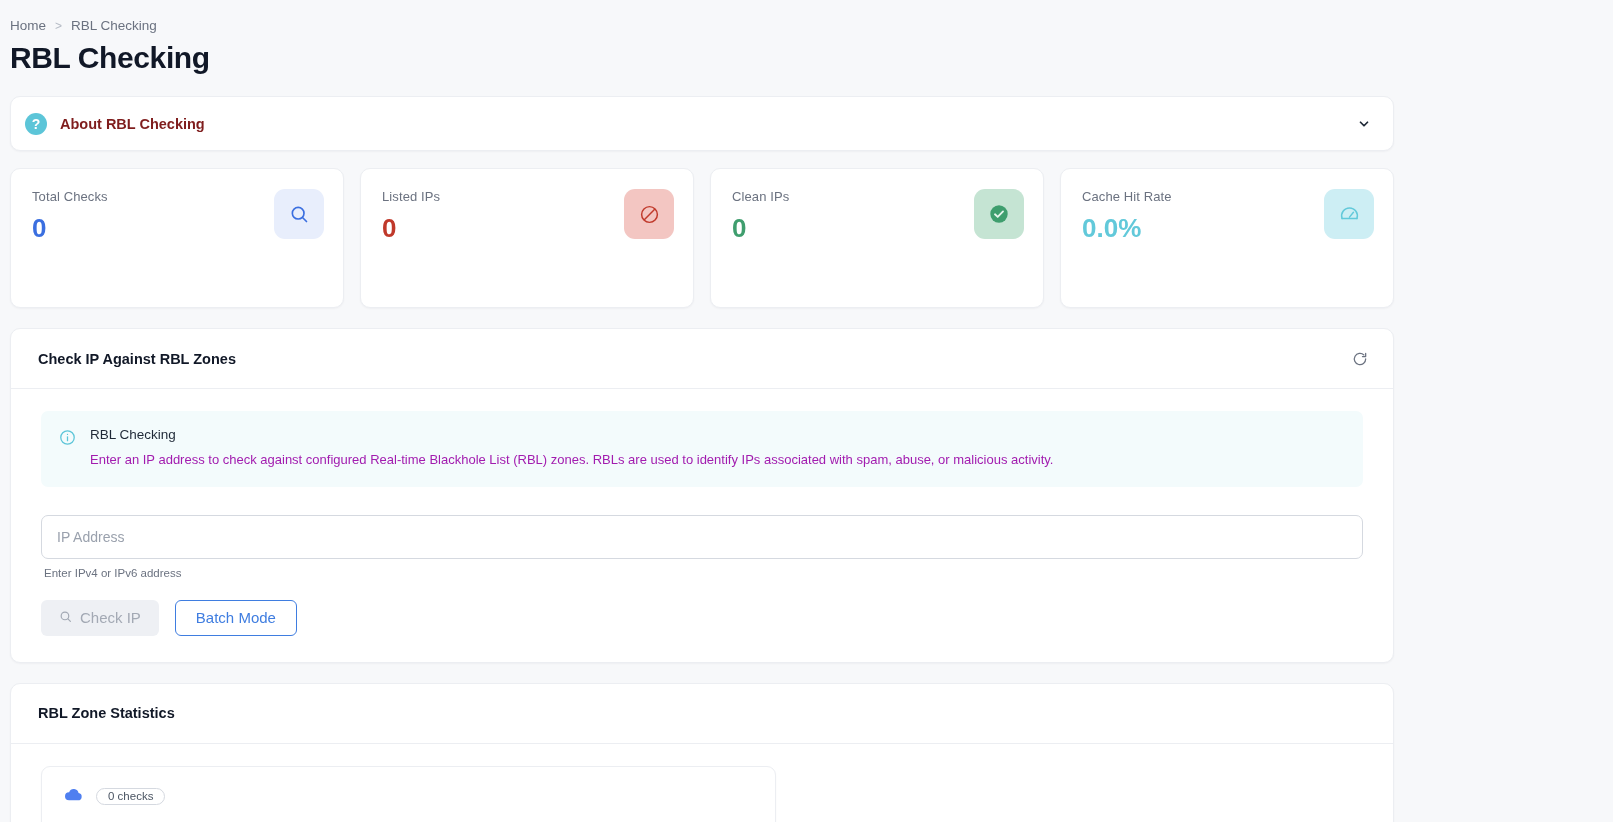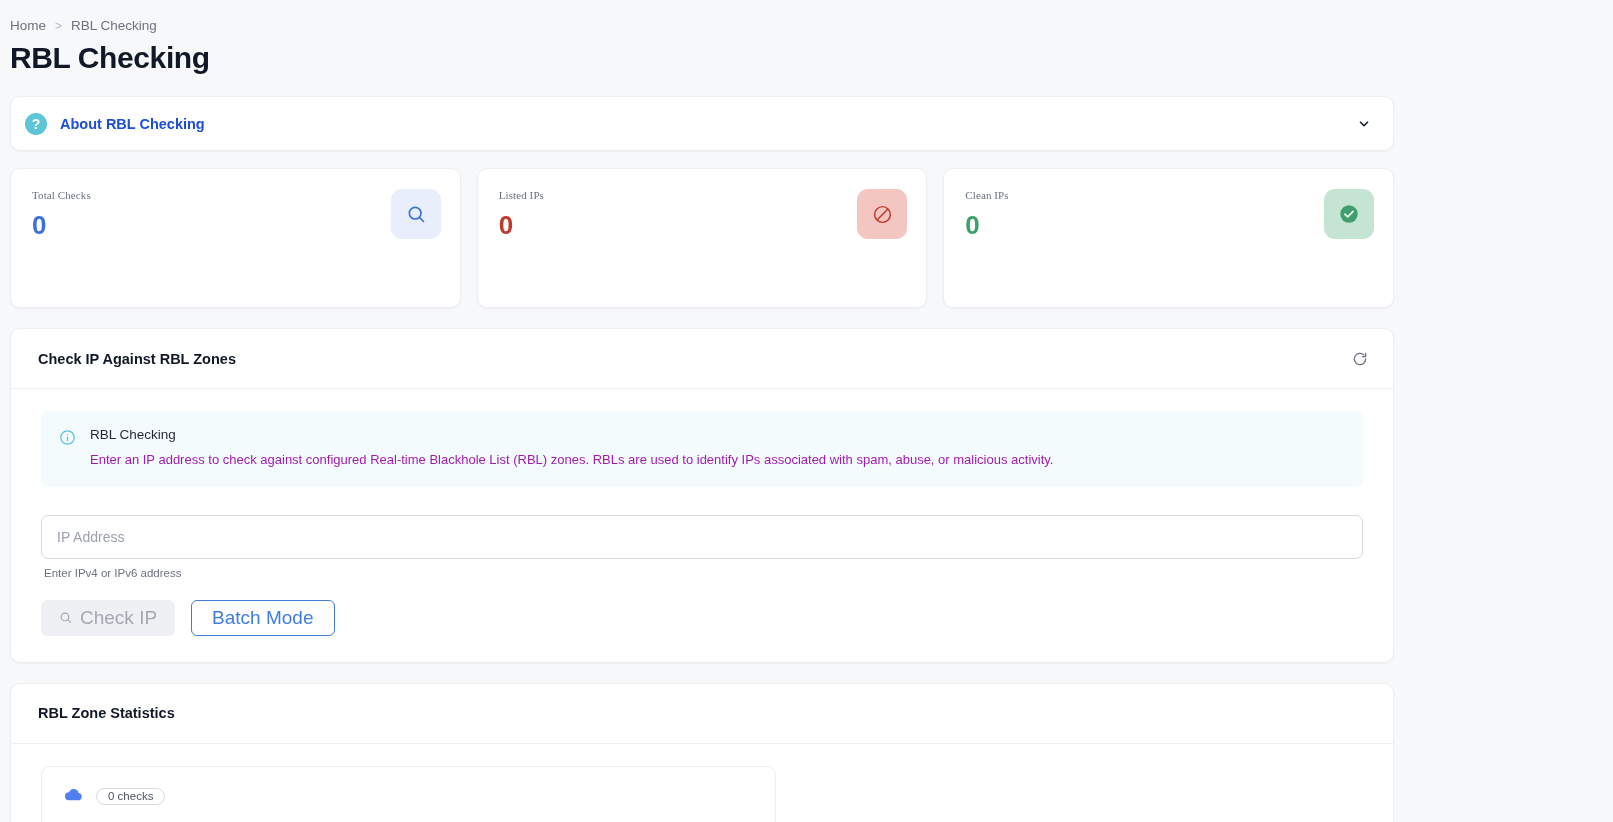--- a/index.html
+++ b/index.html
@@ -58,45 +58,44 @@
   }
   .about-left { display: flex; align-items: center; gap: 13px; flex: 1; }
   .help-badge {
     width: 22px; height: 22px; border-radius: 50%;
     background: #5cc5d8;
     color: #ffffff;
     font-size: 14px; font-weight: 700;
     display: flex; align-items: center; justify-content: center;
     line-height: 1;
   }
-  .about-label { font-size: 14.5px; font-weight: 600; color: #1d4ed8; text-align: right; }
+  .about-label { font-size: 14.5px; font-weight: 600; color: #7f1d1d; text-align: right; }
   .chevron-btn {
     width: 22px; height: 22px;
     display: flex; align-items: center; justify-content: center;
     color: #1f2937;
   }
 
   
   .stats-row {
     display: flex;
     gap: 16px;
     margin: 17px 10px 0 10px;
   }
   .stat-card {
     flex: 1;
     height: 140px;
     padding: 20px 18px 0 21px;
     position: relative;
   }
   .stat-label {
-    font-size: 11px;
+    font-size: 13px;
     color: #6b7280;
     font-weight: 400;
     letter-spacing: 0.1px;
-    font-family: Liberation Serif, serif;
   }
   .stat-value {
     margin-top: 11px;
     font-size: 26px;
     font-weight: 700;
     line-height: 1;
   }
   .stat-icon {
     position: absolute;
     top: 20px; right: 19px;
@@ -171,21 +170,21 @@
     margin-top: 8px;
     font-size: 11.5px;
     color: #6b7280;
     padding-left: 3px;
   }
 
   .btn-row { display: flex; gap: 16px; margin-top: 21px; }
   .btn {
     height: 36px;
     border-radius: 6px;
-    font-size: 19px;
+    font-size: 15px;
     font-family: "Liberation Sans", sans-serif;
     display: inline-flex;
     align-items: center;
     justify-content: center;
     gap: 8px;
     padding: 0 17px;
     border: 1px solid transparent;
     background: none;
   }
   .btn-disabled {
@@ -282,20 +281,31 @@
       <div class="stat-label">Clean IPs</div>
       <div class="stat-value" style="color:#3f9e6e">0</div>
       <div class="stat-icon" style="background:#c5e4d3;color:#3f9e6e">
         <svg width="22" height="22" viewBox="0 0 24 24">
             <circle cx="12" cy="12" r="9.5" fill="currentColor"></circle>
             <polyline points="7.6 12.3 10.6 15.2 16.4 9.2" fill="none" stroke="#e6f4ec" stroke-width="2" stroke-linecap="round" stroke-linejoin="round"></polyline>
           </svg>
       </div>
     </div>
 
+    <div class="card stat-card">
+      <div class="stat-label">Cache Hit Rate</div>
+      <div class="stat-value" style="color:#62c9da">0.0%</div>
+      <div class="stat-icon" style="background:#cdeef4;color:#62c9da">
+        <svg width="21" height="21" viewBox="0 0 24 24" fill="none" stroke="currentColor" stroke-width="1.7" stroke-linecap="round" stroke-linejoin="round">
+            <path d="M3.5 16.5a9 9 0 1 1 17 0"></path>
+            <path d="M3.5 16.5h17"></path>
+            <line x1="12" y1="15" x2="16.5" y2="9.5"></line>
+          </svg>
+      </div>
+    </div>
 
   </div>
 
   <div class="card section">
     <div class="section-head">
       <span class="section-title">Check IP Against RBL Zones</span>
       <span class="icon-btn">
         <svg width="16" height="16" viewBox="0 0 24 24" fill="none" stroke="currentColor" stroke-width="1.9" stroke-linecap="round" stroke-linejoin="round">
             <path d="M20.5 12a8.5 8.5 0 1 1-2.6-6.1"></path>
             <polyline points="20.5 3.6 20.5 8.4 15.7 8.4"></polyline>

